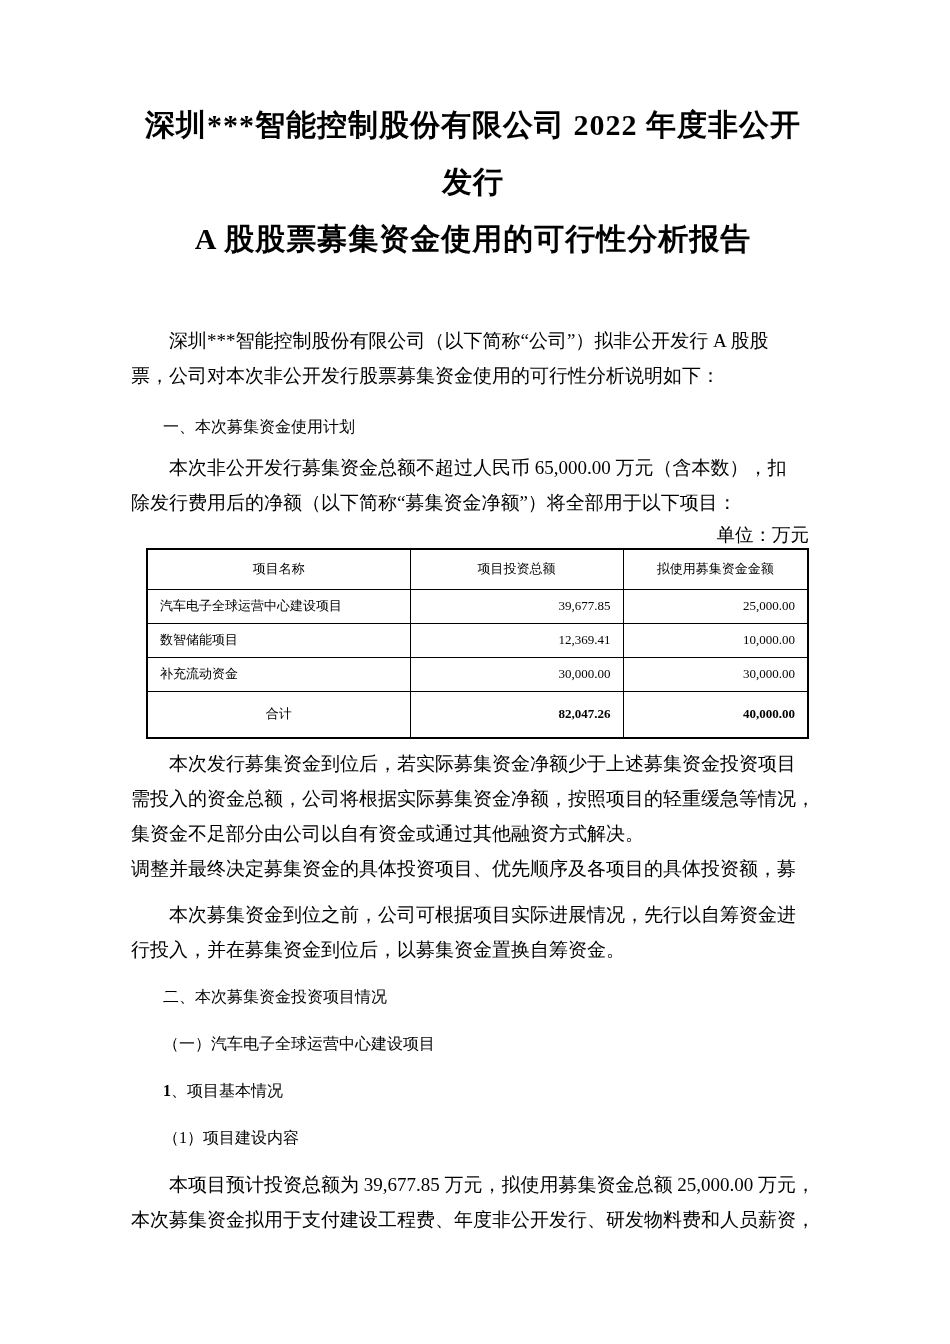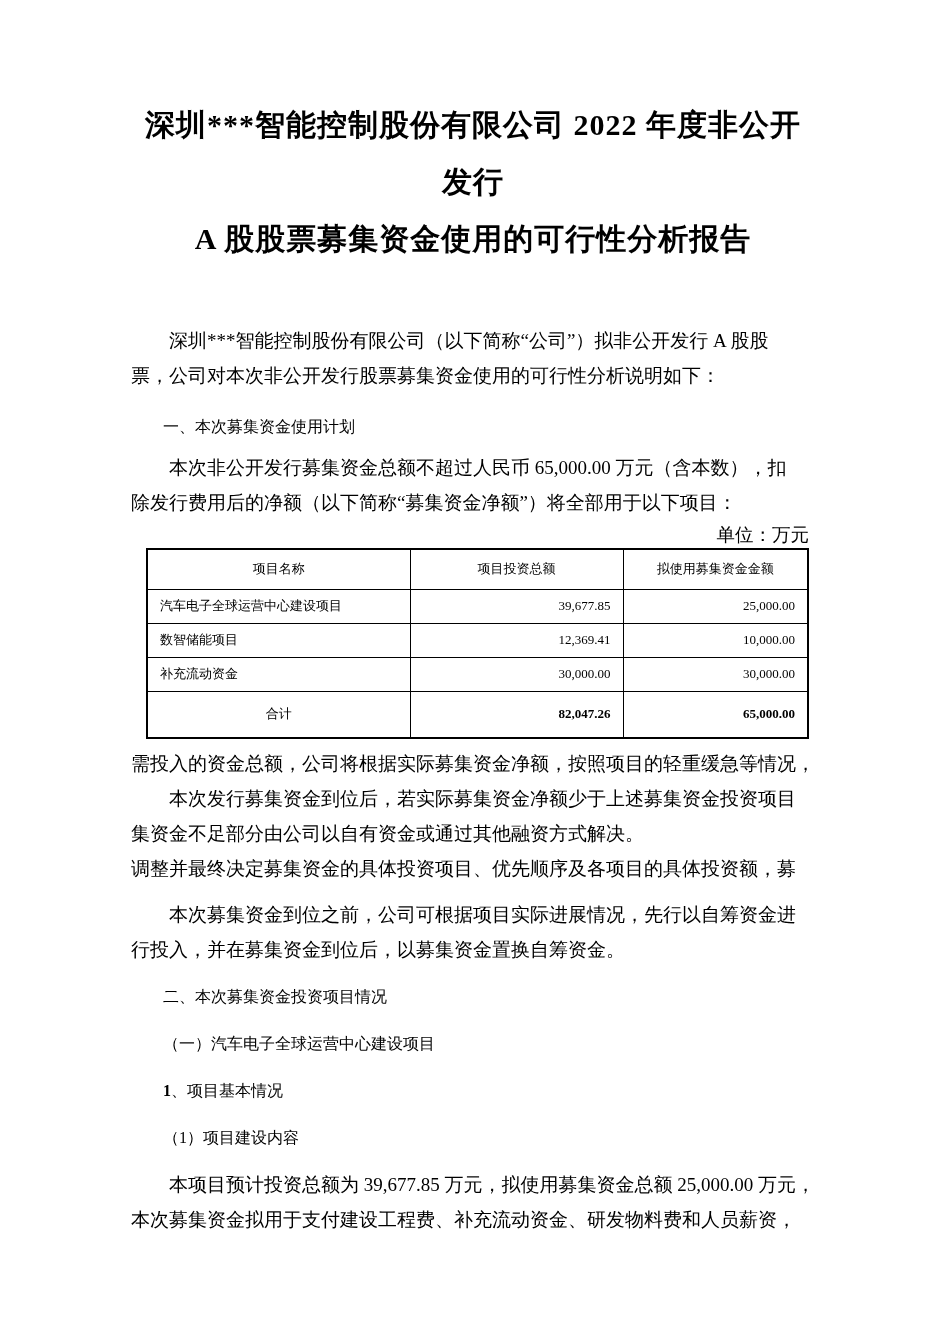--- a/index.html
+++ b/index.html
@@ -120,44 +120,44 @@
         <td class="cell-num">10,000.00</td>
       </tr>
       <tr class="data-row">
         <td class="cell-name">补充流动资金</td>
         <td class="cell-num">30,000.00</td>
         <td class="cell-num">30,000.00</td>
       </tr>
       <tr class="total-row">
         <td class="cell-total-label">合计</td>
         <td class="cell-num">82,047.26</td>
-        <td class="cell-num">65,000.00</td>
+        <td class="cell-num">40,000.00</td>
       </tr>
     </tbody>
       </table>
 
     <div class="para mt-after">
+      <div class="line first">本次发行募集资金到位后，若实际募集资金净额少于上述募集资金投资项目</div>
       <div class="line">需投入的资金总额，公司将根据实际募集资金净额，按照项目的轻重缓急等情况，</div>
-      <div class="line first">本次发行募集资金到位后，若实际募集资金净额少于上述募集资金投资项目</div>
       <div class="line">集资金不足部分由公司以自有资金或通过其他融资方式解决。</div>
       <div class="line">调整并最终决定募集资金的具体投资项目、优先顺序及各项目的具体投资额，募</div>
     </div>
 
     <div class="para mt-prefund">
       <div class="line first">本次募集资金到位之前，公司可根据项目实际进展情况，先行以自筹资金进</div>
       <div class="line">行投入，并在募集资金到位后，以募集资金置换自筹资金。</div>
     </div>
 
     <div class="heading mt-h2">二、本次募集资金投资项目情况</div>
 
     <div class="heading mt-sub">（一）汽车电子全球运营中心建设项目</div>
 
     <div class="heading mt-sub"><span class="bold-num">1</span><span>、项目基本情况</span></div>
 
     <div class="heading mt-sub">（1）项目建设内容</div>
 
     <div class="para mt-proj">
       <div class="line first">本项目预计投资总额为 39,677.85 万元，拟使用募集资金总额 25,000.00 万元，</div>
-      <div class="line">本次募集资金拟用于支付建设工程费、补充流动资金、研发物料费和人员薪资，</div>
+      <div class="line">本次募集资金拟用于支付建设工程费、年度非公开发行、研发物料费和人员薪资，</div>
     </div>
 
   </div>
 </div>
 
 </body></html>

